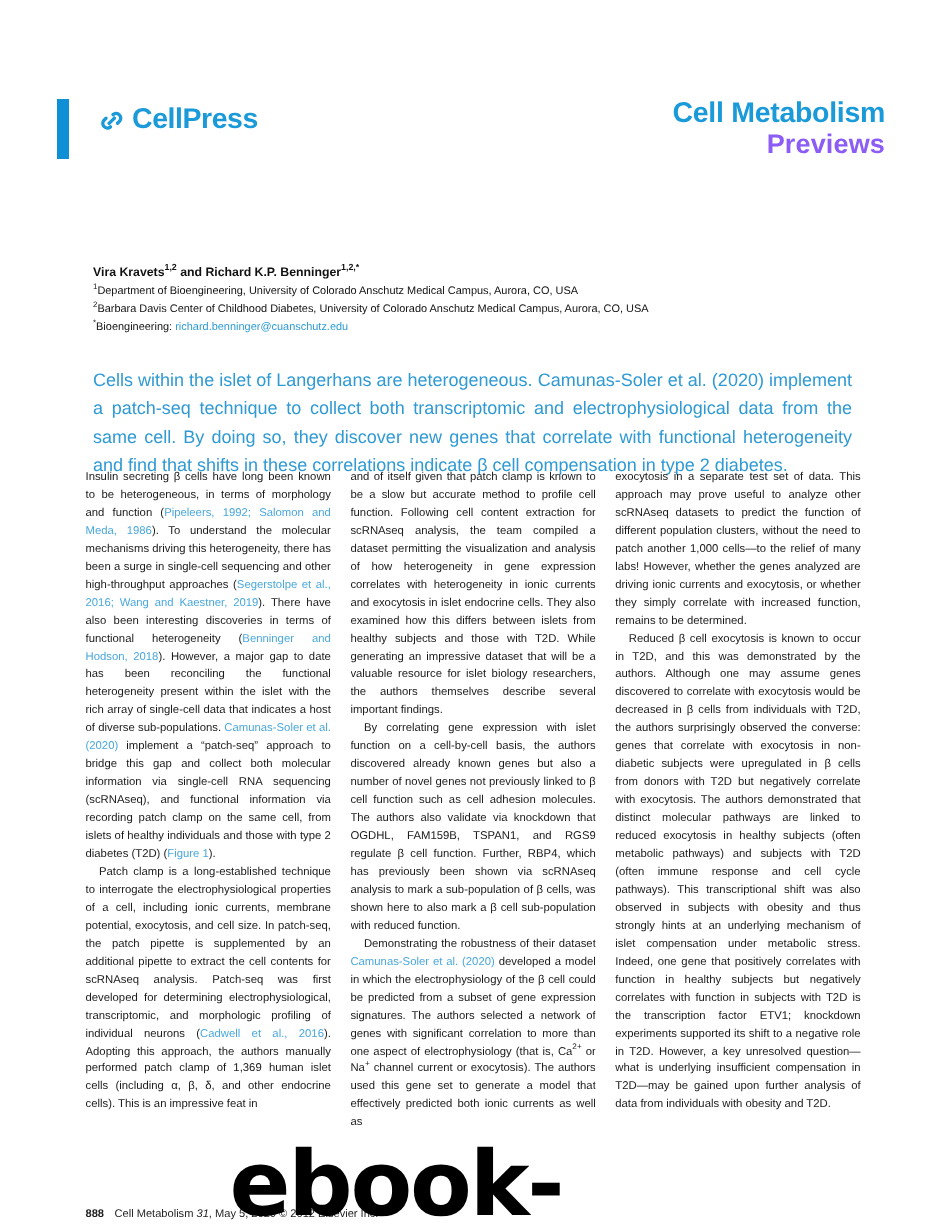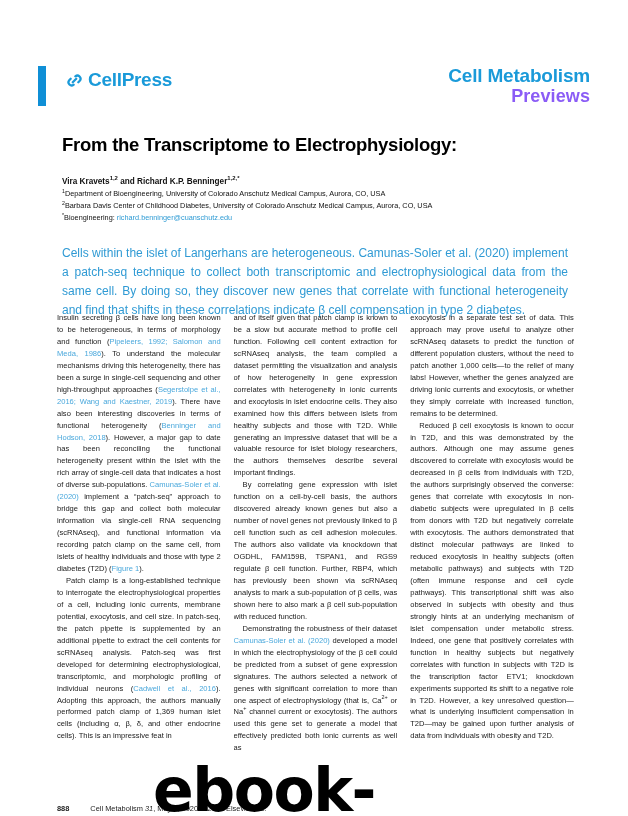--- a/index.html
+++ b/index.html
@@ -140,21 +140,21 @@
   .cite { color: #4aa8dc; }
 
   
   .footer {
     position: absolute;
     left: 57px; top: 788px;
     font-size: 7.4px;
     color: #222;
     white-space: nowrap;
   }
-  .footer .pg { font-weight: bold; margin-right: 21px; }
+  .footer .pg { font-weight: bold; margin-right: 7px; }
   .footer em { }
 
   
   .watermark {
     position: absolute;
     left: 0px; top: 744px;
     width: 528px;
     text-align: center;
     font-family: "DejaVu Sans", sans-serif;
     font-size: 60px;
@@ -186,21 +186,21 @@
       <span class="cp-text">CellPress</span>
     </div>
 
     <div class="journal">
       <div class="journal-title">Cell Metabolism</div>
       <div class="journal-sub">Previews</div>
     </div>
   </div>
 
   <h1 class="title">
-    <span>From the Transcriptome to Electrophysiology:</span><br>
+    <br>
   </h1>
 
   <div class="authors">Vira Kravets<sup>1,2</sup> and Richard K.P. Benninger<sup>1,2,*</sup></div>
 
   <div class="affils">
     <div><sup>1</sup><span>Department of Bioengineering, University of Colorado Anschutz Medical Campus, Aurora, CO, USA</span></div>
     <div><sup>2</sup><span>Barbara Davis Center of Childhood Diabetes, University of Colorado Anschutz Medical Campus, Aurora, CO, USA</span></div>
     <div><sup>*</sup><span>Bioengineering:</span>
       <span class="link">richard.benninger@cuanschutz.edu</span></div>
   </div>

